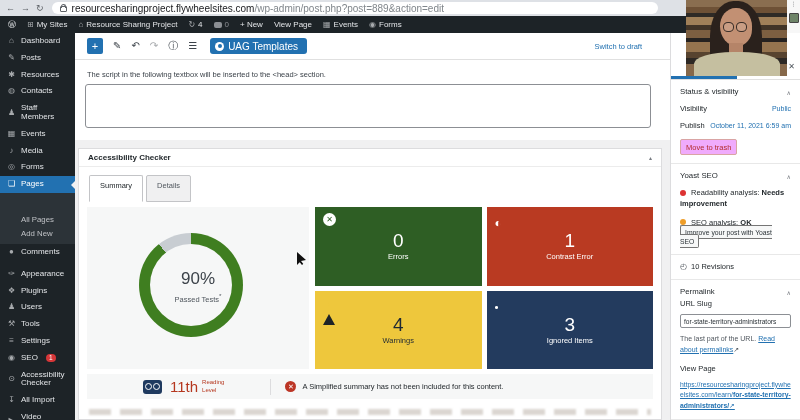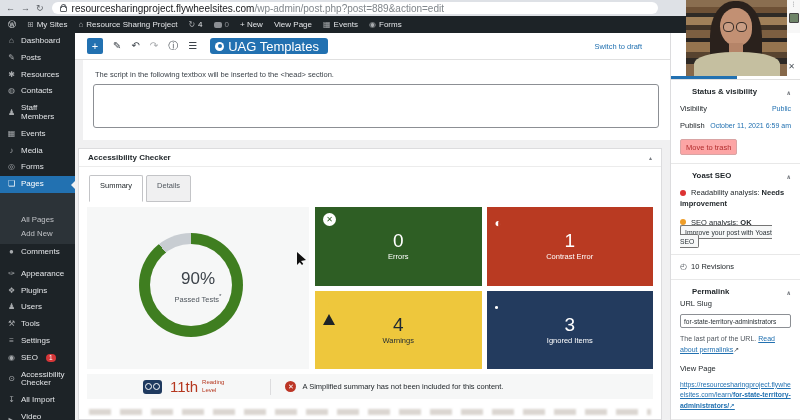--- a/index.html
+++ b/index.html
@@ -41,27 +41,27 @@
   .spacer{height:5px;}
 
   
   .main{position:absolute;top:33px;left:75px;width:595px;height:387px;}
   .etoolbar{position:absolute;top:0;left:0;width:595px;height:27px;background:#fff;
     border-bottom:1px solid #e0e0e0;display:flex;align-items:center;gap:10px;padding:0 12px;box-sizing:border-box;}
   .addbtn{width:16px;height:16px;background:#2271b1;color:#fff;font-size:11px;border-radius:2px;
     display:flex;align-items:center;justify-content:center;}
   .tico{color:#3c434a;font-size:10px;line-height:1;}
   .tico.dis{color:#a7aaad;}
-  .uagbtn{background:#2271b1;color:#fff;font-size:13px;height:16px;padding:0 9px 0 5px;border-radius:3px;
+  .uagbtn{background:#2271b1;color:#fff;font-size:10px;height:16px;padding:0 9px 0 5px;border-radius:3px;
     display:flex;align-items:center;gap:4px;margin-left:3px;}
   .uagdot{width:9px;height:9px;border-radius:50%;background:#fff;position:relative;}
   .uagdot::after{content:"";position:absolute;inset:2.5px;border-radius:50%;background:#2271b1;}
   .switchdraft{margin-left:auto;color:#2271b1;font-size:7.5px;padding-right:16px;}
 
-  .scriptcard{position:absolute;top:27px;left:8px;width:595px;height:80px;background:#fff;}
+  .scriptcard{position:absolute;top:27px;left:0;width:595px;height:80px;background:#fff;}
   .scriptnote{position:absolute;top:10px;left:12px;font-size:7.5px;color:#3c434a;}
   .scripttext{position:absolute;top:24px;left:10px;width:566px;height:44px;border:1px solid #8c8f94;
     border-radius:3px;background:#fff;resize:none;font-size:8px;font-family:inherit;box-sizing:border-box;}
 
   
   .accpanel{position:absolute;top:115px;left:3px;width:584px;height:272px;background:#fff;
     border:1px solid #dcdcde;box-sizing:border-box;}
   .acchead{height:17px;border-bottom:1px solid #ececec;display:flex;align-items:center;
     padding:0 9px;font-size:8px;font-weight:bold;color:#1d2327;}
   .acchead .caret{margin-left:auto;color:#787c82;font-size:6px;}
@@ -104,26 +104,26 @@
   .faintrow{margin:10px 10px 0;height:6px;opacity:.75;filter:blur(1px);
     background:repeating-linear-gradient(90deg,#cfc9c2 0 22px,transparent 22px 31px);}
 
   
   .rpanel{position:absolute;top:33px;left:670px;width:130px;height:387px;background:#fff;
     border-left:1px solid #dcdcde;box-sizing:border-box;font-size:7.5px;color:#1d2327;}
   .rp-top{height:46px;position:relative;border-bottom:1px solid #e0e0e0;}
   .tabline{position:absolute;bottom:0;left:0;width:66px;height:3px;background:#2271b1;}
   .closex{position:absolute;top:29px;right:5px;color:#50575e;font-size:8px;}
   .rsec{padding:7px 9px 8px;border-bottom:1px solid #e8e8e8;}
-  .rsec-h{display:flex;align-items:flex-end;font-weight:bold;font-size:7.8px;margin-left:12px;}
+  .rsec-h{display:flex;align-items:flex-end;font-weight:normal;font-size:7.8px;}
   .caret2{margin-left:auto;color:#787c82;font-size:6px;}
   .kv{display:flex;align-items:baseline;margin-top:8px;}
   .kv .v{margin-left:auto;color:#2271b1;font-size:7px;text-align:right;}
   .trashbtn{margin-top:9px;display:inline-block;color:#b32d2e;border:1px solid #d9a4a4;border-radius:2px;
-    padding:2.5px 5px;background:#fca5a5;font-size:7.5px;}
+    padding:2.5px 5px;background:#f0abfc;font-size:7.5px;}
   .yline{margin-top:7px;line-height:1.5;}
   .dot{width:6px;height:6px;border-radius:50%;display:inline-block;margin-right:3px;vertical-align:-0.5px;}
   .dot.red{background:#dc3232;}
   .dot.orange{background:#ee9d28;}
   .improvebtn{margin-top:7px;border:1px solid #757575;border-radius:2px;background:#f6f7f7;
     padding:2.5px 4px;font-size:6.8px;color:#2c3338;}
   .revrow{display:flex;align-items:center;gap:4px;}
   .clockic{color:#50575e;font-size:8px;}
   .sluglabel{margin-top:2px;color:#1d2327;}
   .sluginput{width:100%;box-sizing:border-box;border:1px solid #8c8f94;border-radius:2px;

